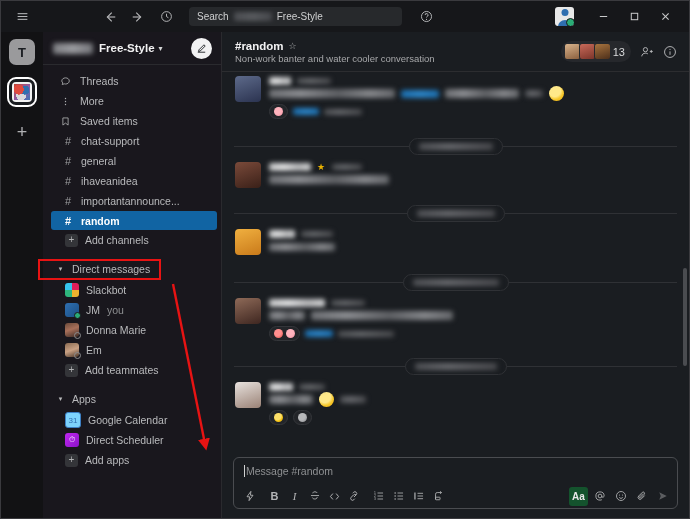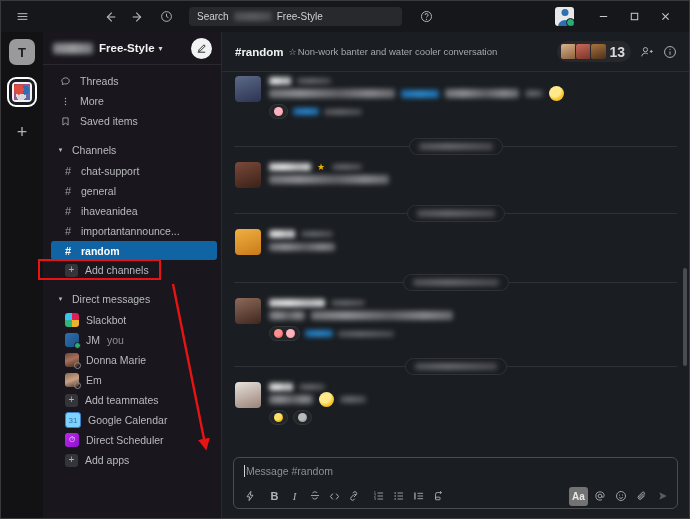--- a/index.html
+++ b/index.html
@@ -315,21 +315,21 @@
   }
   .chan-header {
     height: 40px;
     min-height: 40px;
     border-bottom: 1px solid #2c2d30;
     display: flex;
     align-items: center;
     padding: 0 12px 0 13px;
     box-sizing: border-box;
   }
-  .ch-title-wrap { display: flex; flex-direction: row; gap: 1px; min-width: 0; }
+  .ch-title-wrap { display: flex; flex-direction: column; gap: 1px; min-width: 0; }
   .ch-title-row { display: flex; align-items: center; gap: 5px; }
   .ch-title {
     font-size: 11.5px;
     font-weight: bold;
     color: #f3f3f4;
   }
   .ch-star { color: #b6b7b9; font-size: 9px; }
   .ch-desc {
     font-size: 9.5px;
     color: #a7a8aa;
@@ -347,21 +347,21 @@
   .m-avs { display: flex; }
   .m-av {
     width: 15px; height: 15px;
     border-radius: 3px;
     margin-right: -2px;
     border: 1px solid #26282c;
     box-sizing: content-box;
     overflow: hidden;
     position: relative;
   }
-  .m-count { font-size: 14px; color: #d9dadb; font-weight: bold; }
+  .m-count { font-size: 11px; color: #d9dadb; font-weight: normal; }
   .hdr-ico { color: #b9babc; display: flex; align-items: center; }
 
   
   .msgs {
     flex: 1;
     min-height: 0;
     position: relative;
     overflow: hidden;
     padding-top: 2px;
   }
@@ -496,21 +496,21 @@
     width: 19px; height: 19px;
     display: flex; align-items: center; justify-content: center;
     color: #b3b4b6;
     border-radius: 3px;
     flex: none;
   }
   .tool.sep { margin-right: 5px; }
   .tool.gap { margin-left: 4px; }
   .tool-right { margin-left: auto; display: flex; align-items: center; gap: 2px; }
   .tool.active {
-    background: #737373;
+    background: #14532d;
     color: #e8e8e9;
   }
   .tool.aa { font-size: 10px; font-weight: bold; }
   .tool.send { color: #5b5d60; }
   .tool b { font-size: 11px; }
   .tool i { font-size: 11px; font-family: "Liberation Serif", serif; }
 
   
   .anno {
     position: absolute;
@@ -655,24 +655,20 @@
 
         <div class="side-item">
           <span class="side-ico">
             <svg width="11" height="11" viewBox="0 0 16 16" fill="none" stroke="currentColor" stroke-width="1.2">
                 <path d="M4.2 2.8h7.6v10.4L8 10.3l-3.8 2.9z"></path>
               </svg>
           </span>
           <span>Saved items</span>
         </div>
 
-        <div class="section-head">
-          <span class="sec-caret">▾</span>
-          <span>Channels</span>
-        </div>
 
         <div class="chan-item">
           <span class="hash">#</span>
           <span>chat-support</span>
         </div>
         <div class="chan-item">
           <span class="hash">#</span>
           <span>general</span>
         </div>
         <div class="chan-item">
@@ -728,20 +724,24 @@
             <span class="dm-dot off"></span>
           </span>
           <span>Em</span>
         </div>
 
         <div class="chan-item">
           <span class="plus-sq">+</span>
           <span>Add teammates</span>
         </div>
 
+        <div class="section-head">
+          <span class="sec-caret">▾</span>
+          <span>Apps</span>
+        </div>
 
         <div class="chan-item">
           <span class="app-ico" style="background:#7dd3fc;color:#2f6fb0;border:1px solid #3c7fc4;">31</span>
           <span>Google Calendar</span>
         </div>
 
         <div class="chan-item">
           <span class="app-ico" style="background:linear-gradient(135deg,#c026f0,#8b13c9);color:#fff;">⏱</span>
           <span>Direct Scheduler</span>
         </div>

